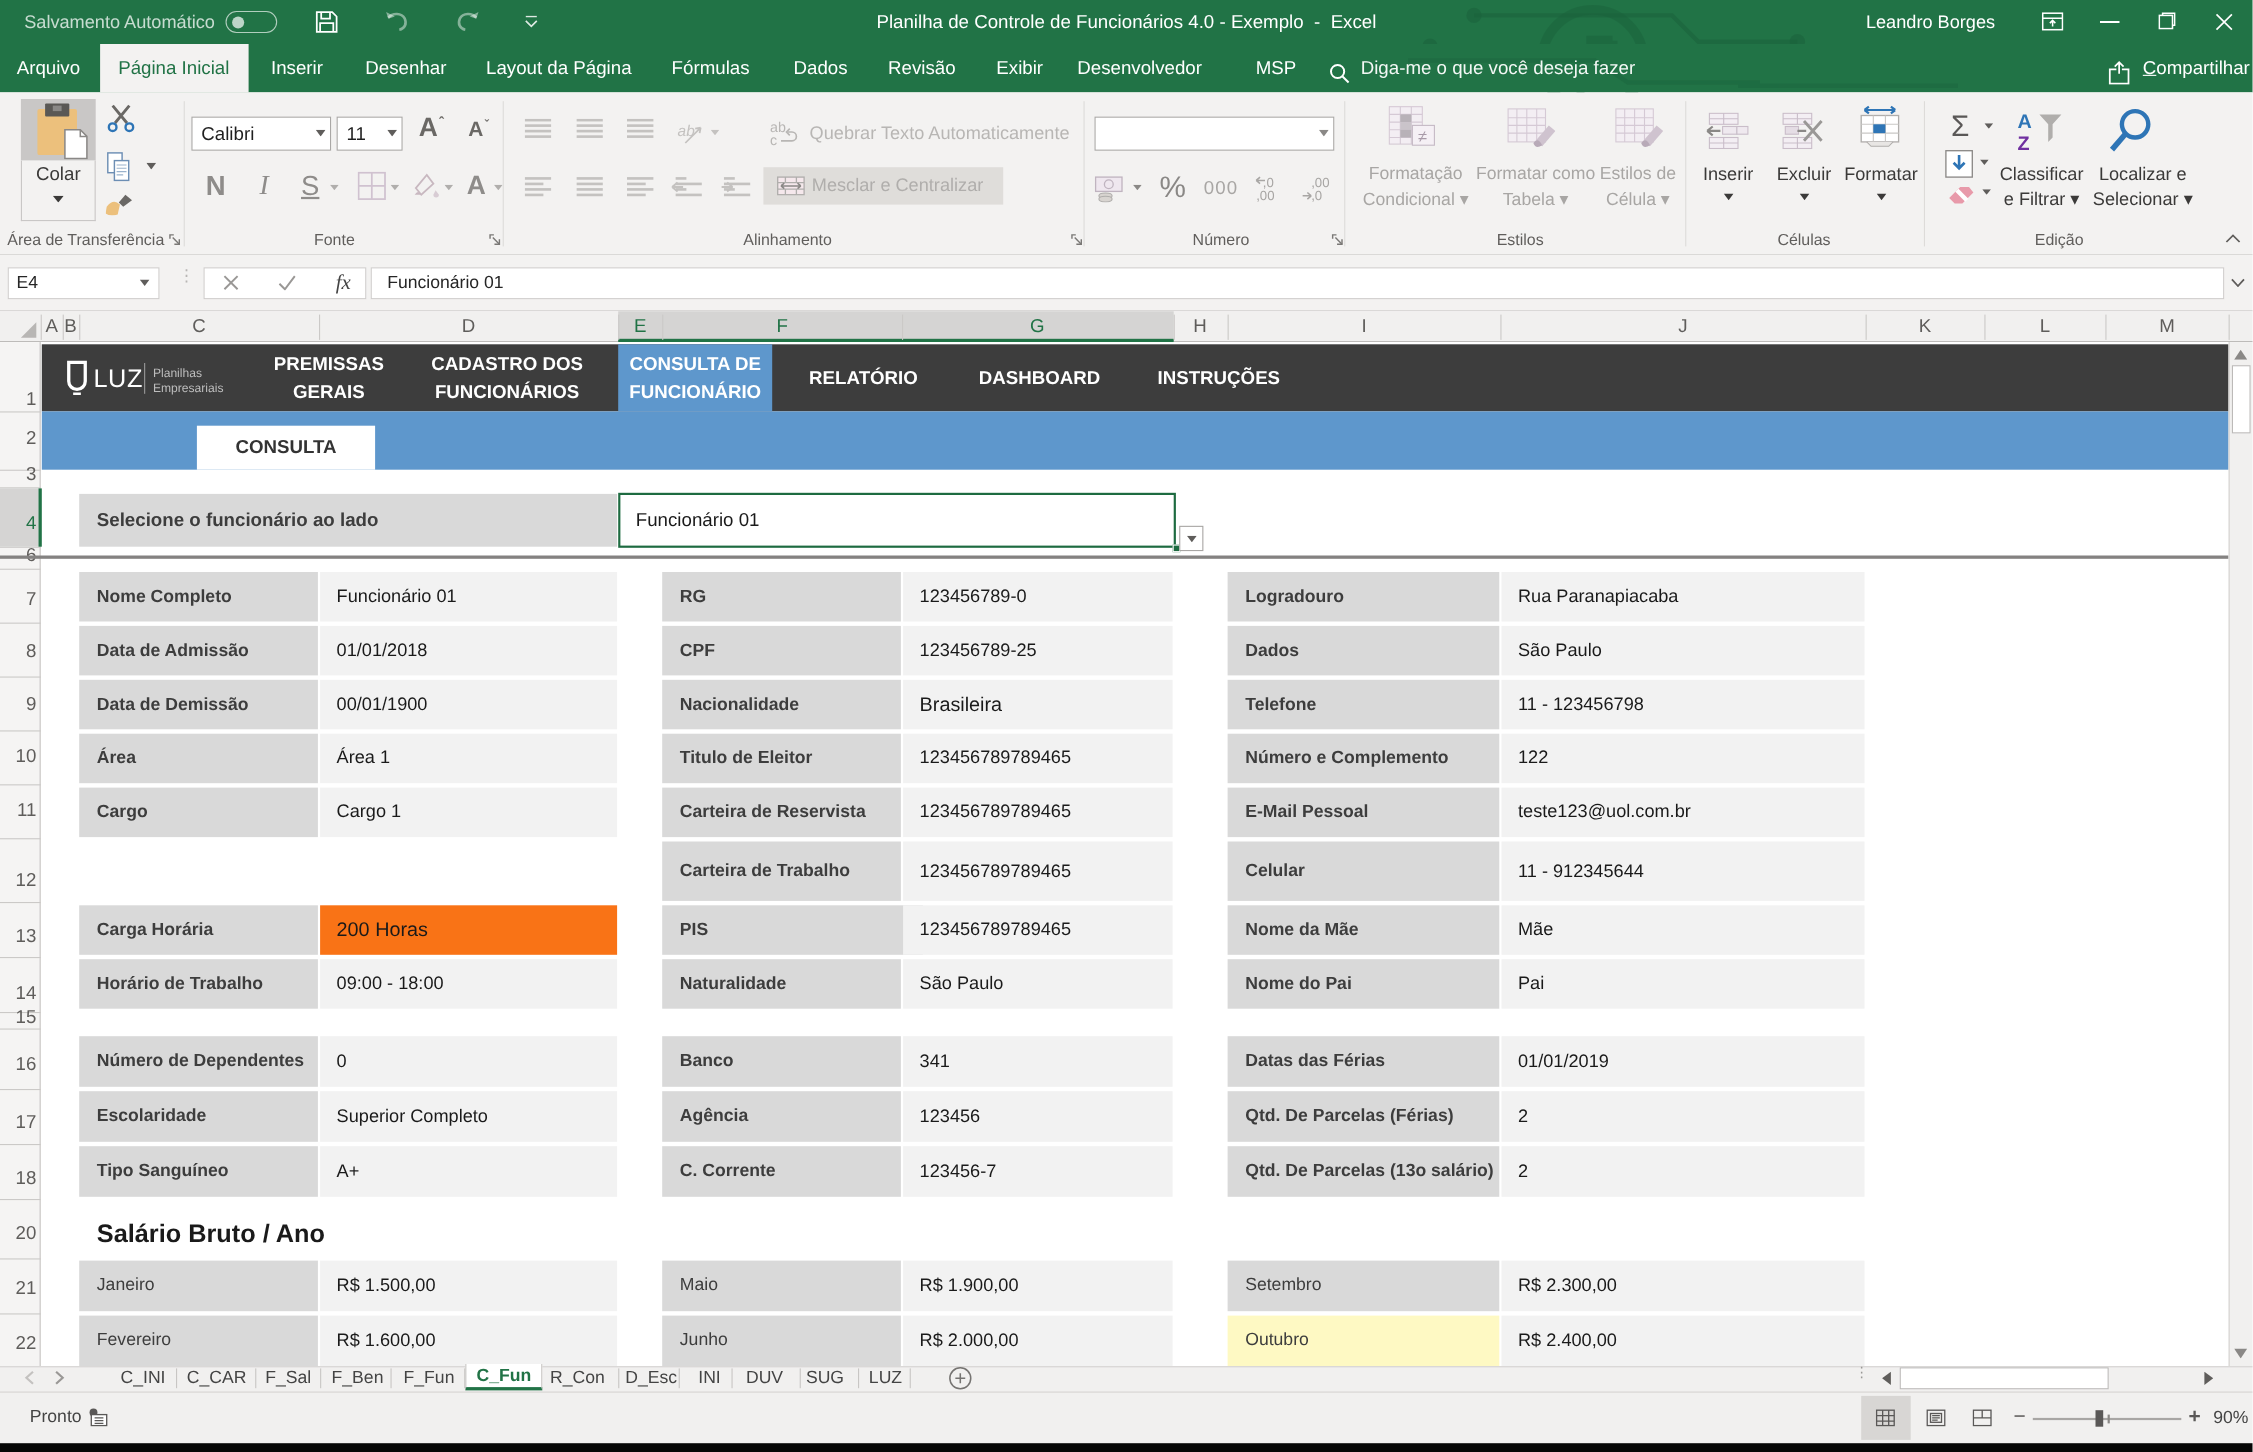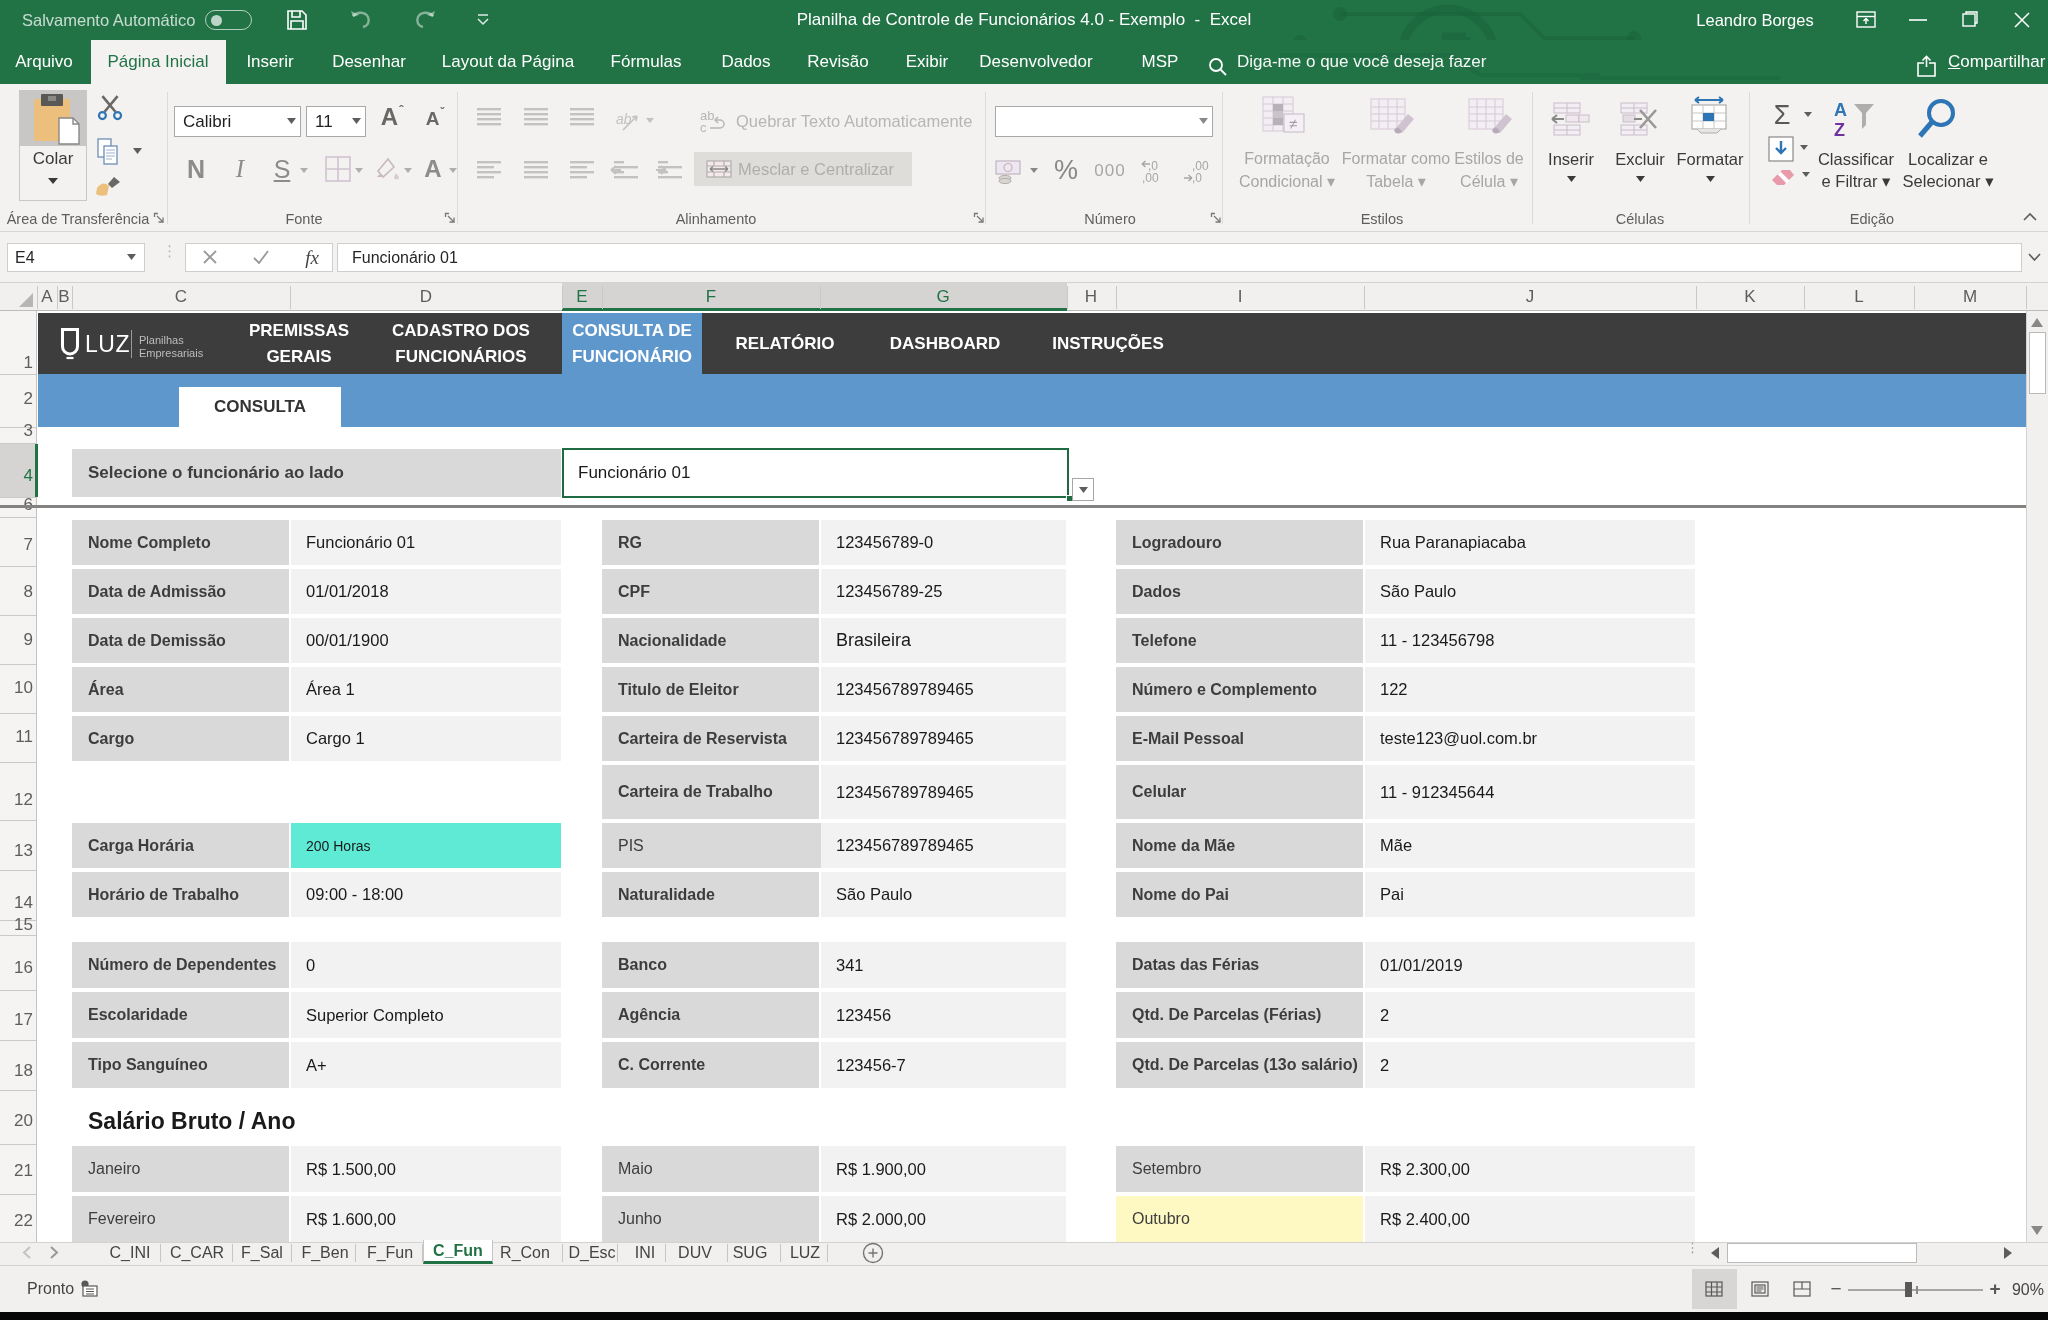--- a/index.html
+++ b/index.html
@@ -576,21 +576,21 @@
     <div class="a cl" style="left:291px;top:520px;width:270px;height:45px;background:#f2f2f2;color:#1a1a1a;font-size:16.5px;padding-left:15px;white-space:nowrap;">Funcionário 01</div>
     <div class="a cl" style="left:72px;top:569px;width:217px;height:45px;background:#d9d9d9;color:#3d3d3d;font-weight:bold;font-size:16px;padding-left:16px;white-space:nowrap;">Data de Admissão</div>
     <div class="a cl" style="left:291px;top:569px;width:270px;height:45px;background:#f2f2f2;color:#1a1a1a;font-size:16.5px;padding-left:15px;white-space:nowrap;">01/01/2018</div>
     <div class="a cl" style="left:72px;top:618px;width:217px;height:45px;background:#d9d9d9;color:#3d3d3d;font-weight:bold;font-size:16px;padding-left:16px;white-space:nowrap;">Data de Demissão</div>
     <div class="a cl" style="left:291px;top:618px;width:270px;height:45px;background:#f2f2f2;color:#1a1a1a;font-size:16.5px;padding-left:15px;white-space:nowrap;">00/01/1900</div>
     <div class="a cl" style="left:72px;top:667px;width:217px;height:45px;background:#d9d9d9;color:#3d3d3d;font-weight:bold;font-size:16px;padding-left:16px;white-space:nowrap;">Área</div>
     <div class="a cl" style="left:291px;top:667px;width:270px;height:45px;background:#f2f2f2;color:#1a1a1a;font-size:16.5px;padding-left:15px;white-space:nowrap;">Área 1</div>
     <div class="a cl" style="left:72px;top:716px;width:217px;height:45px;background:#d9d9d9;color:#3d3d3d;font-weight:bold;font-size:16px;padding-left:16px;white-space:nowrap;">Cargo</div>
     <div class="a cl" style="left:291px;top:716px;width:270px;height:45px;background:#f2f2f2;color:#1a1a1a;font-size:16.5px;padding-left:15px;white-space:nowrap;">Cargo 1</div>
     <div class="a cl" style="left:72px;top:823px;width:217px;height:45px;background:#d9d9d9;color:#3d3d3d;font-weight:bold;font-size:16px;padding-left:16px;white-space:nowrap;">Carga Horária</div>
-    <div class="a cl" style="left:291px;top:823px;width:270px;height:45px;background:#5eead4;color:#1a1a1a;font-size:14px;padding-left:15px;white-space:nowrap;">200 Horas</div>
+    <div class="a cl" style="left:291px;top:823px;width:270px;height:45px;background:#f97316;color:#1a1a1a;font-size:18px;padding-left:15px;white-space:nowrap;">200 Horas</div>
     <div class="a cl" style="left:72px;top:872px;width:217px;height:45px;background:#d9d9d9;color:#3d3d3d;font-weight:bold;font-size:16px;padding-left:16px;white-space:nowrap;">Horário de Trabalho</div>
     <div class="a cl" style="left:291px;top:872px;width:270px;height:45px;background:#f2f2f2;color:#1a1a1a;font-size:16.5px;padding-left:15px;white-space:nowrap;">09:00 - 18:00</div>
     <div class="a cl" style="left:72px;top:942px;width:217px;height:46px;background:#d9d9d9;color:#3d3d3d;font-weight:bold;font-size:16px;padding-left:16px;white-space:nowrap;">Número de Dependentes</div>
     <div class="a cl" style="left:291px;top:942px;width:270px;height:46px;background:#f2f2f2;color:#1a1a1a;font-size:16.5px;padding-left:15px;white-space:nowrap;">0</div>
     <div class="a cl" style="left:72px;top:992px;width:217px;height:46px;background:#d9d9d9;color:#3d3d3d;font-weight:bold;font-size:16px;padding-left:16px;white-space:nowrap;">Escolaridade</div>
     <div class="a cl" style="left:291px;top:992px;width:270px;height:46px;background:#f2f2f2;color:#1a1a1a;font-size:16.5px;padding-left:15px;white-space:nowrap;">Superior Completo</div>
     <div class="a cl" style="left:72px;top:1042px;width:217px;height:46px;background:#d9d9d9;color:#3d3d3d;font-weight:bold;font-size:16px;padding-left:16px;white-space:nowrap;">Tipo Sanguíneo</div>
     <div class="a cl" style="left:291px;top:1042px;width:270px;height:46px;background:#f2f2f2;color:#1a1a1a;font-size:16.5px;padding-left:15px;white-space:nowrap;">A+</div>
     <div class="a cl" style="left:72px;top:1146px;width:217px;height:46px;background:#d9d9d9;color:#3d3d3d;font-size:16px;padding-left:16px;white-space:nowrap;">Janeiro</div>
     <div class="a cl" style="left:291px;top:1146px;width:270px;height:46px;background:#f2f2f2;color:#1a1a1a;font-size:16.5px;padding-left:15px;white-space:nowrap;">R$ 1.500,00</div>
@@ -601,21 +601,21 @@
     <div class="a cl" style="left:602px;top:569px;width:217px;height:45px;background:#d9d9d9;color:#3d3d3d;font-weight:bold;font-size:16px;padding-left:16px;white-space:nowrap;">CPF</div>
     <div class="a cl" style="left:821px;top:569px;width:245px;height:45px;background:#f2f2f2;color:#1a1a1a;font-size:16.5px;padding-left:15px;white-space:nowrap;">123456789-25</div>
     <div class="a cl" style="left:602px;top:618px;width:217px;height:45px;background:#d9d9d9;color:#3d3d3d;font-weight:bold;font-size:16px;padding-left:16px;white-space:nowrap;">Nacionalidade</div>
     <div class="a cl" style="left:821px;top:618px;width:245px;height:45px;background:#f2f2f2;color:#1a1a1a;font-size:18px;padding-left:15px;white-space:nowrap;">Brasileira</div>
     <div class="a cl" style="left:602px;top:667px;width:217px;height:45px;background:#d9d9d9;color:#3d3d3d;font-weight:bold;font-size:16px;padding-left:16px;white-space:nowrap;">Titulo de Eleitor</div>
     <div class="a cl" style="left:821px;top:667px;width:245px;height:45px;background:#f2f2f2;color:#1a1a1a;font-size:16.5px;padding-left:15px;white-space:nowrap;">123456789789465</div>
     <div class="a cl" style="left:602px;top:716px;width:217px;height:45px;background:#d9d9d9;color:#3d3d3d;font-weight:bold;font-size:16px;padding-left:16px;white-space:nowrap;">Carteira de Reservista</div>
     <div class="a cl" style="left:821px;top:716px;width:245px;height:45px;background:#f2f2f2;color:#1a1a1a;font-size:16.5px;padding-left:15px;white-space:nowrap;">123456789789465</div>
     <div class="a cl" style="left:602px;top:765px;width:217px;height:54px;background:#d9d9d9;color:#3d3d3d;font-weight:bold;font-size:16px;padding-left:16px;white-space:nowrap;">Carteira de Trabalho</div>
     <div class="a cl" style="left:821px;top:765px;width:245px;height:54px;background:#f2f2f2;color:#1a1a1a;font-size:16.5px;padding-left:15px;white-space:nowrap;">123456789789465</div>
-    <div class="a cl" style="left:602px;top:823px;width:237px;height:45px;background:#d9d9d9;color:#3d3d3d;font-weight:normal;font-size:16px;padding-left:16px;white-space:nowrap;text-align:center;">PIS</div>
+    <div class="a cl" style="left:602px;top:823px;width:237px;height:45px;background:#d9d9d9;color:#3d3d3d;font-weight:bold;font-size:16px;padding-left:16px;white-space:nowrap;text-align:center;">PIS</div>
     <div class="a cl" style="left:821px;top:823px;width:245px;height:45px;background:#f2f2f2;color:#1a1a1a;font-size:16.5px;padding-left:15px;white-space:nowrap;">123456789789465</div>
     <div class="a cl" style="left:602px;top:872px;width:217px;height:45px;background:#d9d9d9;color:#3d3d3d;font-weight:bold;font-size:16px;padding-left:16px;white-space:nowrap;">Naturalidade</div>
     <div class="a cl" style="left:821px;top:872px;width:245px;height:45px;background:#f2f2f2;color:#1a1a1a;font-size:16.5px;padding-left:15px;white-space:nowrap;">São Paulo</div>
     <div class="a cl" style="left:602px;top:942px;width:217px;height:46px;background:#d9d9d9;color:#3d3d3d;font-weight:bold;font-size:16px;padding-left:16px;white-space:nowrap;">Banco</div>
     <div class="a cl" style="left:821px;top:942px;width:245px;height:46px;background:#f2f2f2;color:#1a1a1a;font-size:16.5px;padding-left:15px;white-space:nowrap;">341</div>
     <div class="a cl" style="left:602px;top:992px;width:217px;height:46px;background:#d9d9d9;color:#3d3d3d;font-weight:bold;font-size:16px;padding-left:16px;white-space:nowrap;">Agência</div>
     <div class="a cl" style="left:821px;top:992px;width:245px;height:46px;background:#f2f2f2;color:#1a1a1a;font-size:16.5px;padding-left:15px;white-space:nowrap;">123456</div>
     <div class="a cl" style="left:602px;top:1042px;width:217px;height:46px;background:#d9d9d9;color:#3d3d3d;font-weight:bold;font-size:16px;padding-left:16px;white-space:nowrap;">C. Corrente</div>
     <div class="a cl" style="left:821px;top:1042px;width:245px;height:46px;background:#f2f2f2;color:#1a1a1a;font-size:16.5px;padding-left:15px;white-space:nowrap;">123456-7</div>
     <div class="a cl" style="left:602px;top:1146px;width:217px;height:46px;background:#d9d9d9;color:#3d3d3d;font-size:16px;padding-left:16px;white-space:nowrap;">Maio</div>

